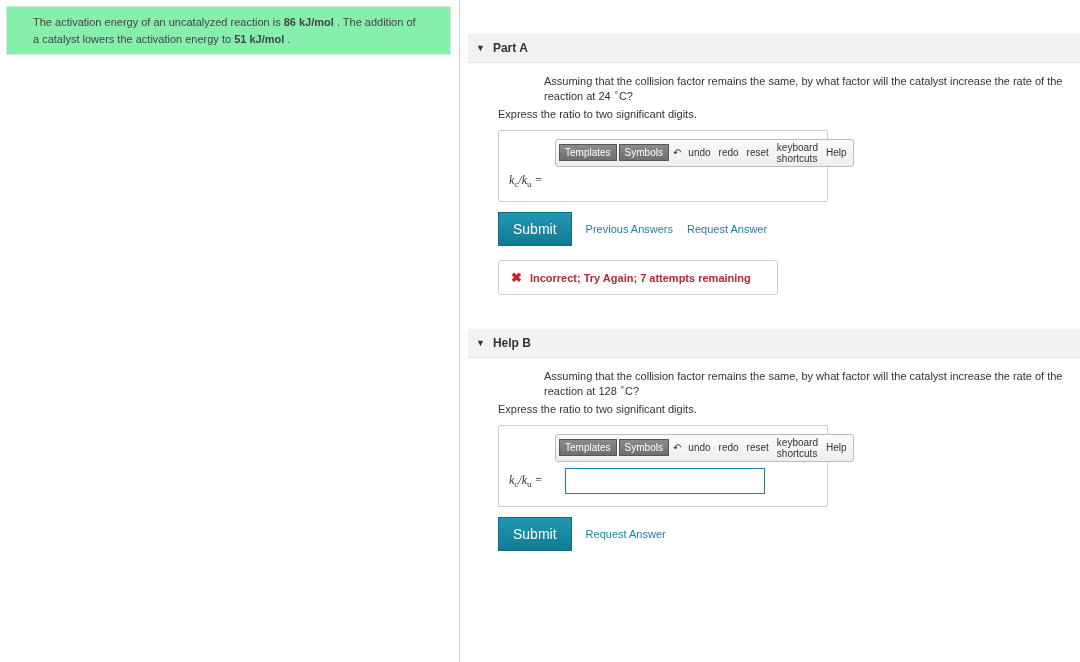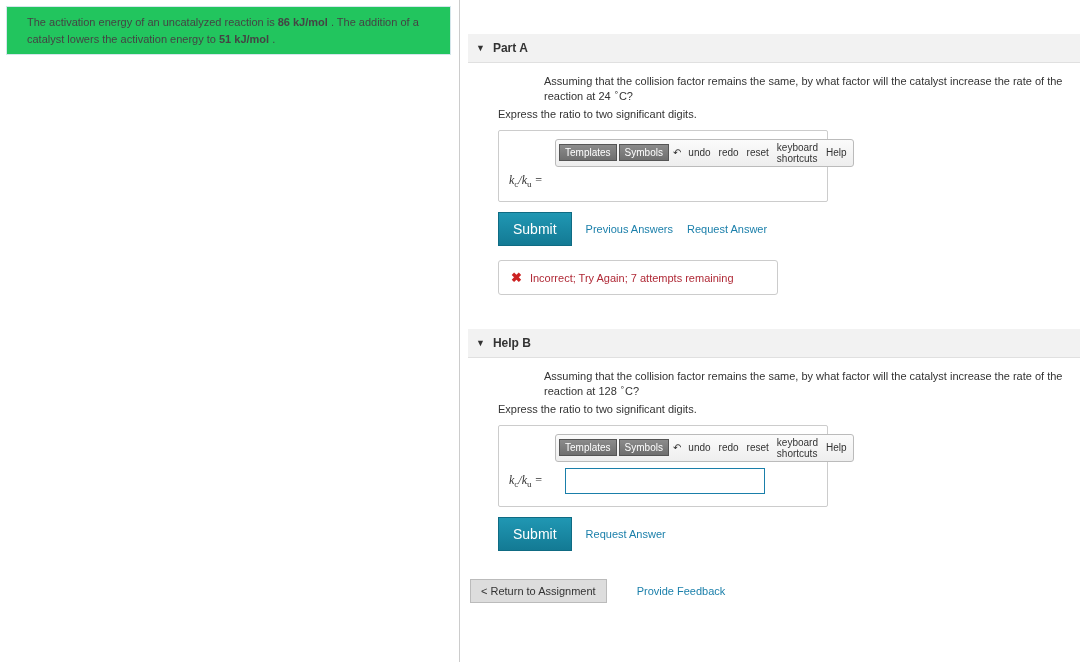--- a/index.html
+++ b/index.html
@@ -14,23 +14,23 @@
     display: flex;
     width: 1080px;
     min-height: 662px;
   }
   .left-pane {
     width: 460px;
     border-right: 1px solid #ccc;
     padding: 6px 8px 8px 6px;
   }
   .problem-box {
-    background: #22c55e;
+    background: #86efac;
     border: 1px solid #d4e6eb;
-    padding: 7px 20px;
+    padding: 7px 26px;
     font-size: 11px;
     line-height: 1.5;
     color: #444;
   }
   .problem-box .kj { font-weight: bold; }
   .right-pane {
     flex: 1;
     padding-left: 8px;
   }
   .part-header {
@@ -143,21 +143,21 @@
     align-items: center;
     gap: 8px;
   }
   .x-icon {
     color: #c22;
     font-weight: bold;
     font-size: 13px;
   }
   .feedback-text {
     color: #b02a37;
-    font-weight: normal;
+    font-weight: bold;
     font-size: 11px;
   }
   .footer-row {
     margin-top: 28px;
     margin-left: 2px;
     display: flex;
     align-items: center;
     gap: 30px;
   }
   .btn-return {
@@ -246,21 +246,15 @@
           <input class="answer-input" type="text" value="" style="">
         </div>
       </div>
 
       <div class="btn-row">
         <button class="btn-submit">Submit</button>
         <span class="link">Request Answer</span>
       </div>
     </div>
 
-    <div class="footer-row">
-      <button class="btn-return">
-        <span>&lt; </span><span>Return to Assignment</span>
-      </button>
-      <span class="link">Provide Feedback</span>
-    </div>
 
   </div>
 </div>
 
 </body></html>

